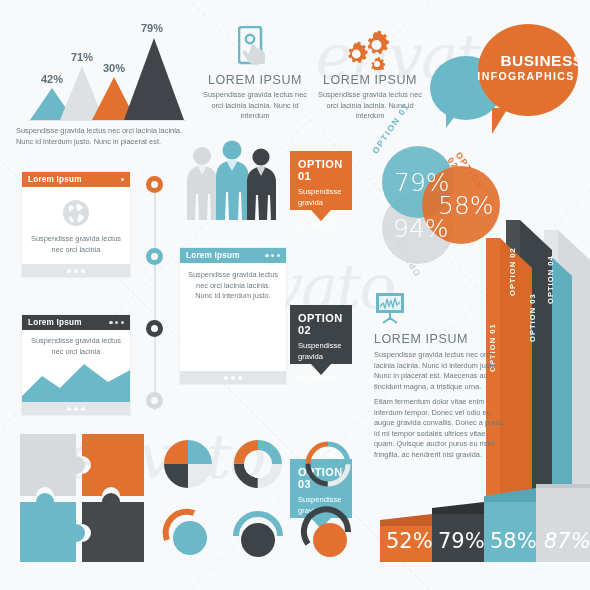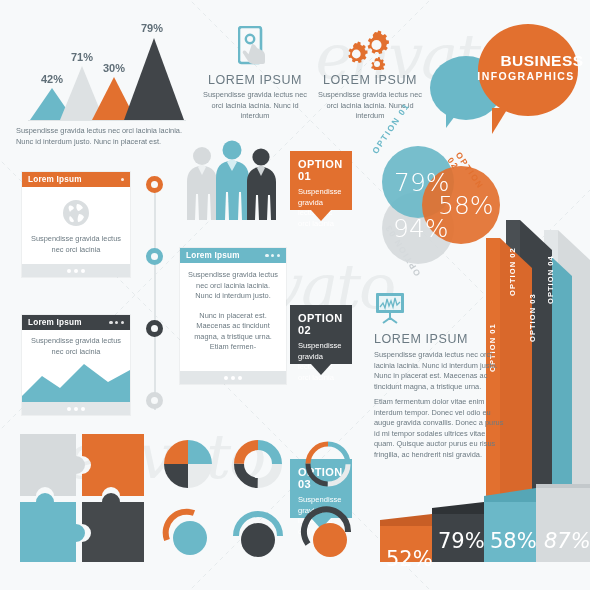--- a/index.html
+++ b/index.html
@@ -230,21 +230,20 @@
     <div class="win-bar" style="background:#6BB8C8;">
       <span class="t">Lorem Ipsum</span>
       <span class="dots">
           <i></i>
           <i></i>
           <i></i>
         </span>
     </div>
     <div class="win-body" style="height:108px;position:relative;padding:7px 8px 0 8px;box-sizing:border-box;">
       <div class="cap cap-c">Suspendisse gravida lectus nec orci lacinia lacinia. Nunc id interdum justo.</div>
-      <div class="cap cap-c" style="margin-top:9px;">Nunc in placerat est. Maecenas ac tincidunt magna, a tristique urna. Etiam fermen-</div>
     </div>
     <div class="win-foot" style="height:13px;">
         <i></i>
         <i></i>
         <i></i>
       </div>
   </div>
 
   <div class="abs ribbon" style="left:290px;top:151px;width:62px;height:59px;background:#E2702F;padding:7px 8px;box-sizing:border-box;">
     <div class="rb-t">OPTION 01</div>
@@ -381,19 +380,19 @@
 
       <polygon points="106,18 158,18 158,78 106,78" fill="#6BB8C8"></polygon>
       <polygon points="106,18 158,18 158,4 106,12" fill="#56A6B6"></polygon>
 
       <polygon points="54,30 106,30 106,78 54,78" fill="#3E4347"></polygon>
       <polygon points="54,30 106,30 106,18 54,24" fill="#2F3336"></polygon>
 
       <polygon points="2,42 54,42 54,78 2,78" fill="#E2702F"></polygon>
       <polygon points="2,42 54,42 54,30 2,36" fill="#C85E25"></polygon>
     </svg>
-    <div class="abs bb-n" style="left:8px;top:45px;margin-top:18px;">52%</div>
+    <div class="abs bb-n" style="left:8px;top:45px;">52%</div>
     <div class="abs bb-n" style="left:60px;top:45px;">79%</div>
     <div class="abs bb-n" style="left:112px;top:45px;">58%</div>
     <div class="abs bb-n" style="left:166px;top:45px;font-style:italic;">87%</div>
   </div>
 
 </div>
 
 </body></html>

